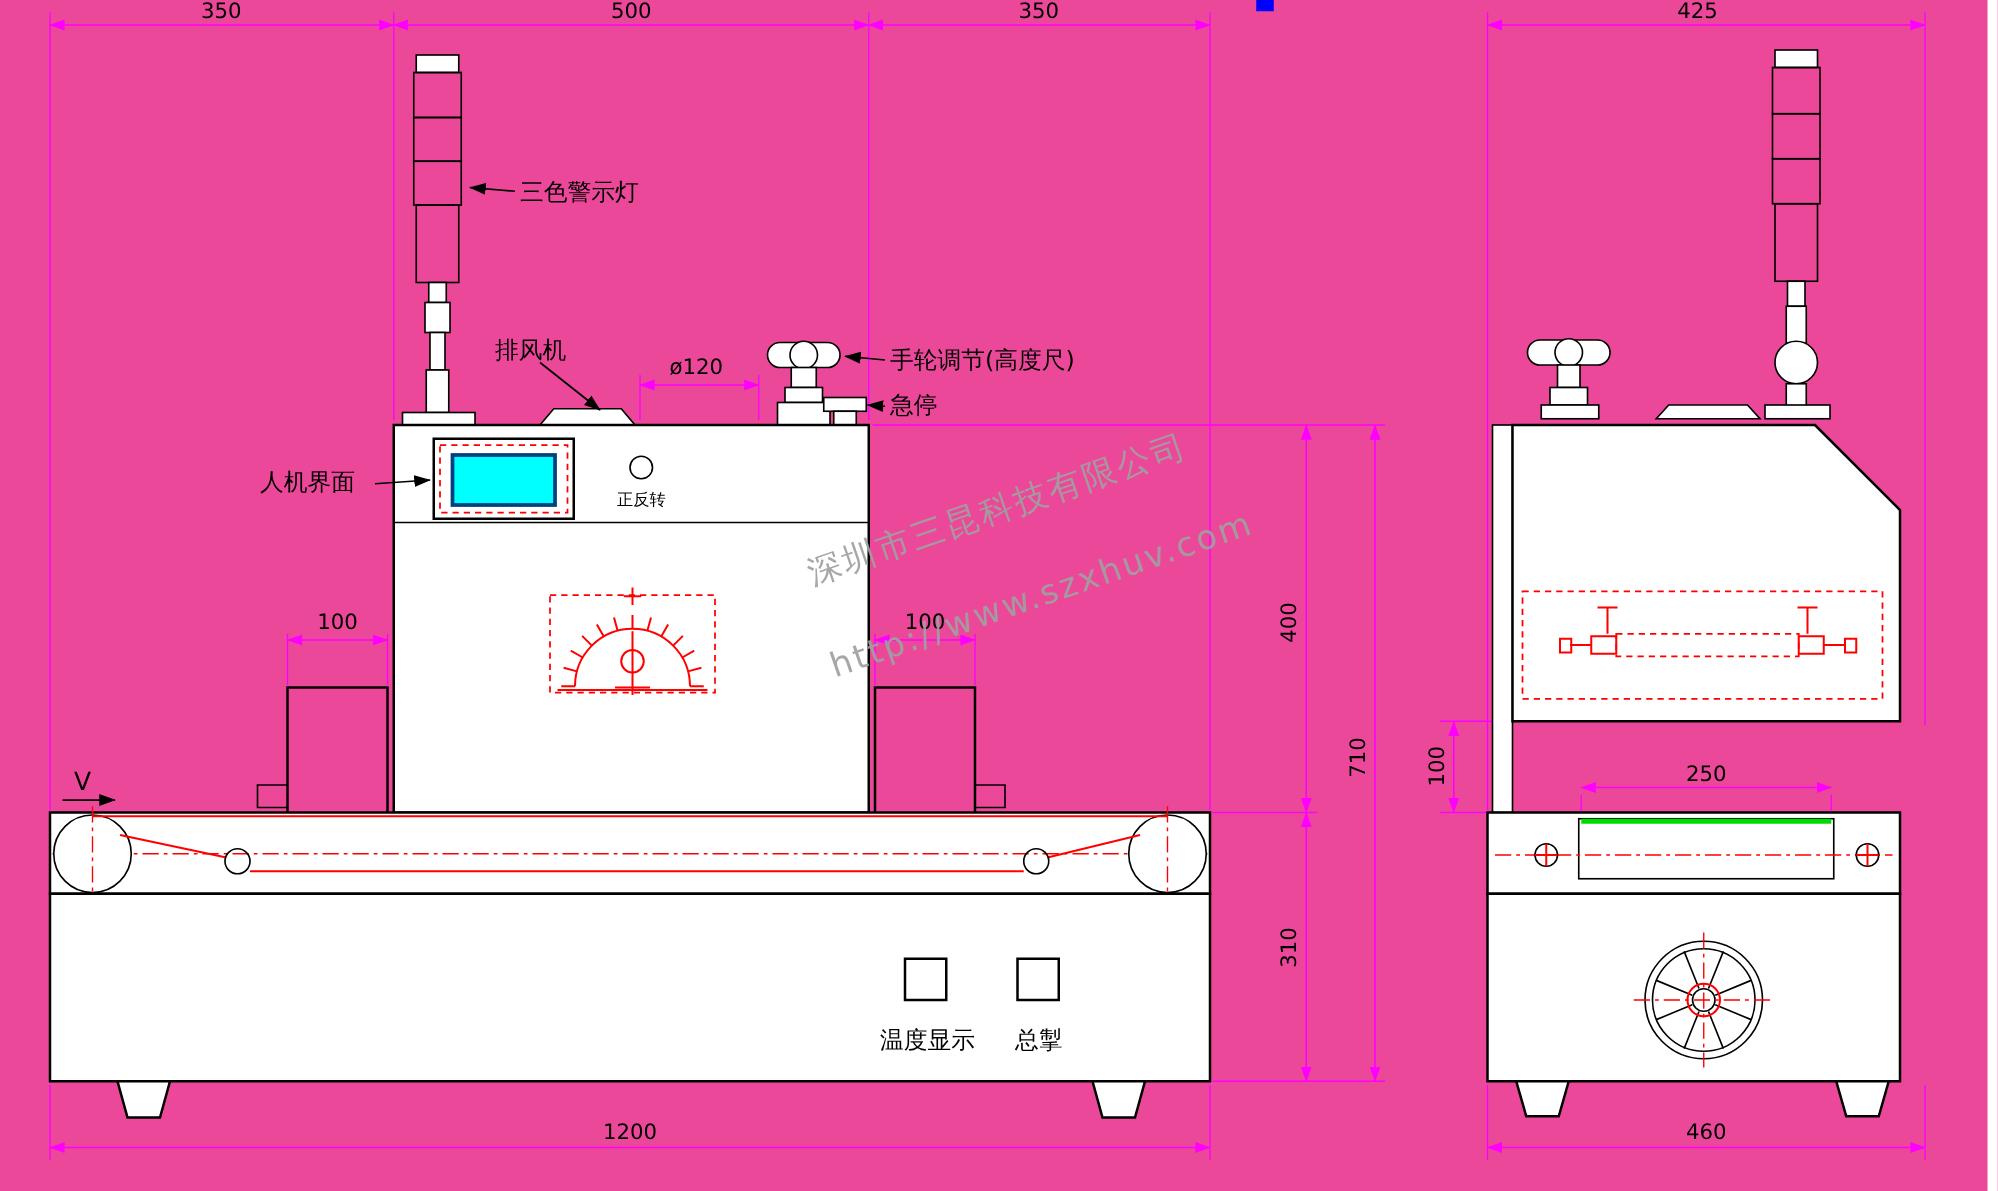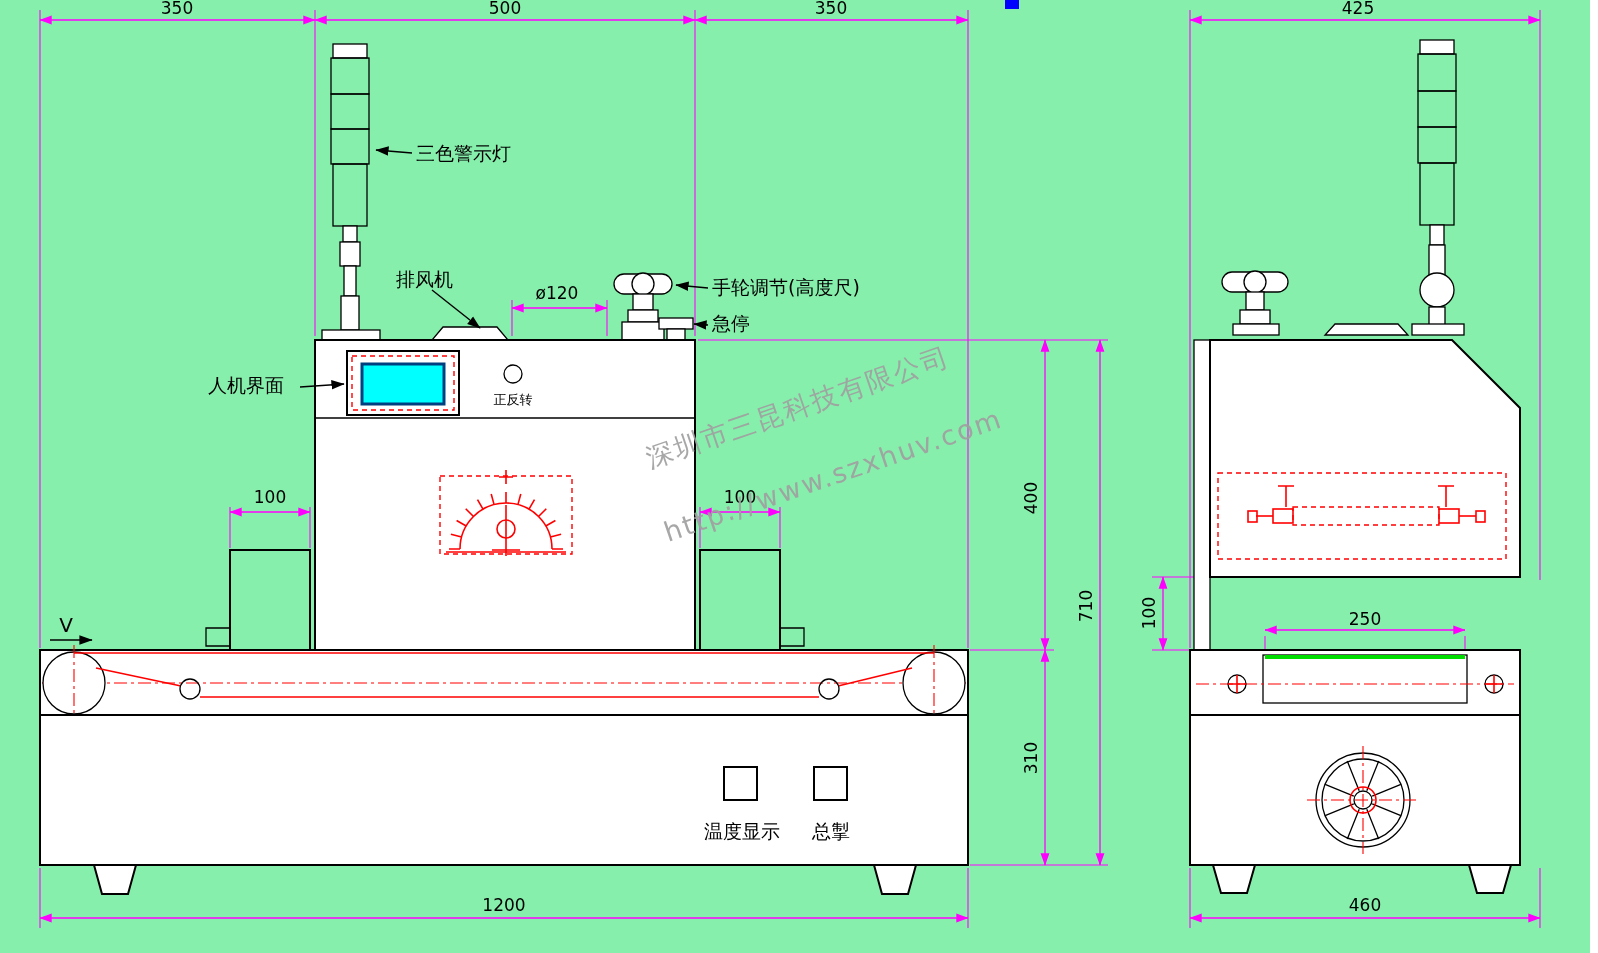--- a/index.html
+++ b/index.html
@@ -1,16 +1,16 @@
 <!DOCTYPE html>
 <html><head>
 <meta charset="utf-8">
 <style>
   html,body{margin:0;padding:0;background:#ffffff;}
-  .stage{width:1590px;height:953px;position:relative;background:#86efac;overflow:hidden;}
+  .stage{width:1590px;height:953px;position:relative;background:#ec4899;overflow:hidden;}
   svg{display:block;}
   text{font-family:"DejaVu Sans","Liberation Sans",sans-serif;fill:#000;}
   .dimtext{font-size:17px;}
   .label{font-size:19px;}
   .small{font-size:13px;}
   .wm{font-size:27px;fill:#a0a0a0;opacity:.92;letter-spacing:2px;}
   .ext{stroke:#FF00FF;stroke-width:1.1;fill:none;}
   .dim{stroke:#FF00FF;stroke-width:1.3;fill:none;}
   .out{stroke:#000;stroke-width:2;fill:#fff;}
   .outn{stroke:#000;stroke-width:2;fill:none;}

